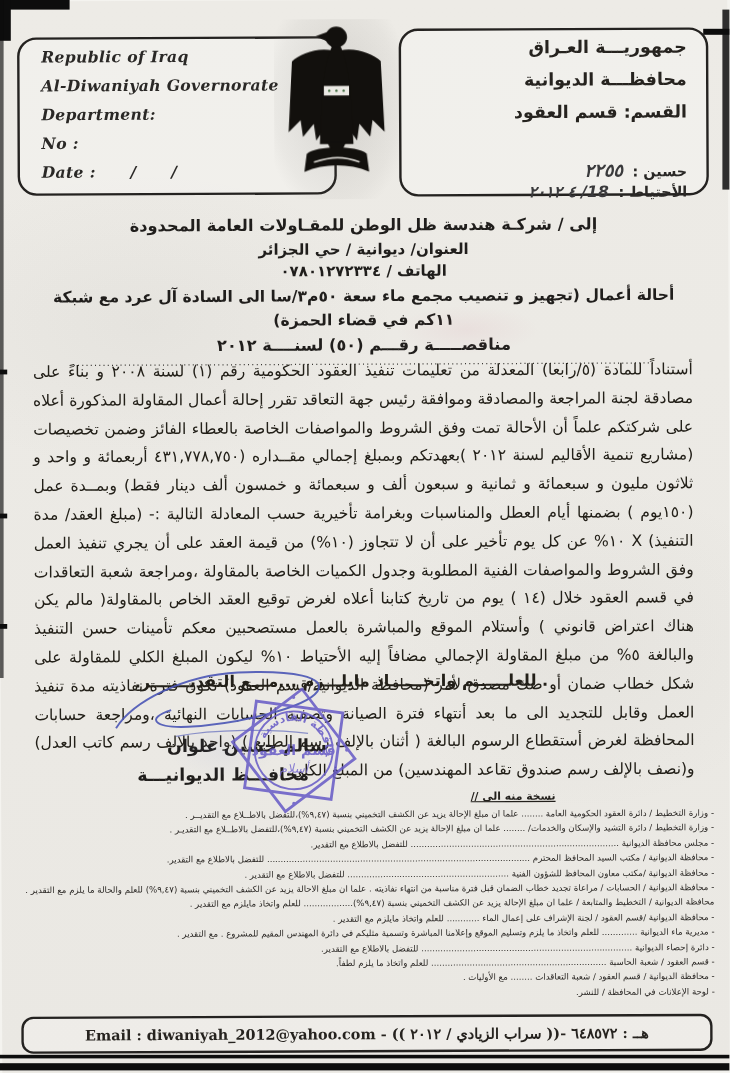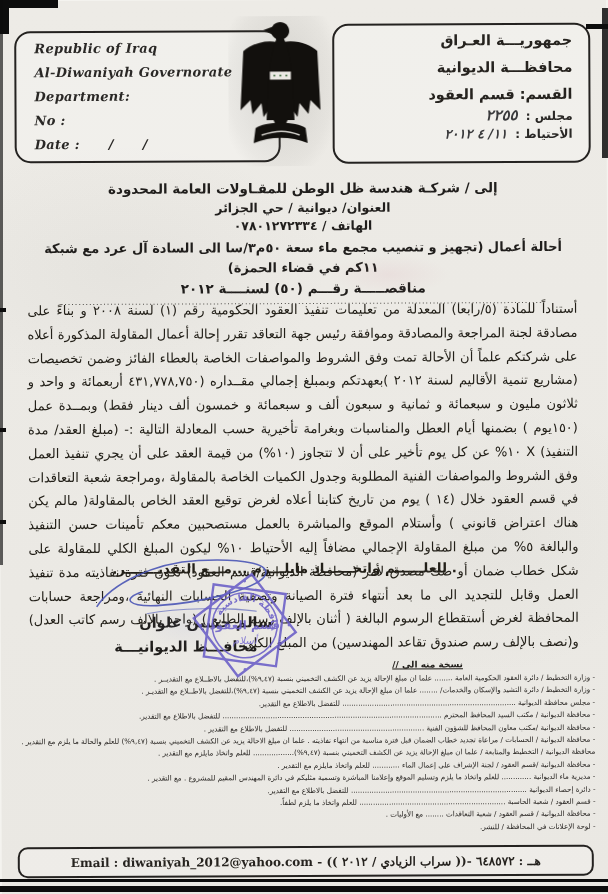--- a/index.html
+++ b/index.html
@@ -26,21 +26,21 @@
   }
   .hdr-left{left:16px;top:30px;width:266px;height:132px;padding:8px 0 0 18px;box-sizing:border-box;}
   .hdr-left p{
     margin:0 0 9px 0;font-family:"DejaVu Serif", serif;font-style:italic;
     font-weight:600;font-size:13px;color:#2a2826;letter-spacing:.3px;
   }
   .hdr-right{left:334px;top:24px;width:258px;height:140px;padding:7px 16px 0 8px;box-sizing:border-box;direction:rtl;text-align:right;}
   .hdr-right .big{margin:0 0 11px 0;font-weight:bold;font-size:14.5px;color:#26231f;}
   .hdr-right .row{margin:0 0 2px 0;font-size:12px;font-weight:bold;color:#2a2826;display:flex;gap:8px;align-items:baseline;}
   .hand{font-style:italic;color:#3a3a3c;font-weight:600;}
-  .hand-num{font-size:15px;letter-spacing:5px;}
+  .hand-num{font-size:15px;letter-spacing:5px;margin-top:27px;}
   .hand-date{font-size:13px;letter-spacing:1px;}
   .pre{white-space:pre;}
   
   .emblem{position:absolute;left:230px;top:16px;width:104px;height:150px;
     background:radial-gradient(ellipse at 50% 45%, rgba(90,88,84,.18), rgba(90,88,84,.05) 70%, transparent 85%);}
   .emblem svg{filter:blur(.35px) contrast(1.05);}
   
   .recipient{position:absolute;left:30px;right:30px;top:180px;direction:rtl;text-align:center;}
   .recipient .l1{font-weight:bold;font-size:13.5px;margin:0 0 4px 0;}
   .recipient .l2{font-weight:bold;font-size:12.5px;margin:0 0 3px 0;}
@@ -108,26 +108,26 @@
       <circle cx="58" cy="59.5" r="1" fill="#3f6b3f"></circle>
       <path d="M33 119 C48 114 58 114 71 119" stroke="#cfcdc8" stroke-width="1.4" fill="none"></path>
     </svg>
   </div>
 
   <div class="hdr-box hdr-right">
     <p class="big">جمهوريـــة العـراق</p>
     <p class="big">محافظـــة الديوانية</p>
     <p class="big" style="margin-bottom:4px;">القسم: قسم العقود</p>
     <p class="row">
-      <span>مجلس :</span>
+      <span>حسين :</span>
       <span class="hand hand-num">٢٢٥٥</span>
     </p>
     <p class="row">
       <span>الأحتياط :</span>
-      <span class="hand hand-date">١١/ ٤ ٢٠١٢</span>
+      <span class="hand hand-date">18/ ٤ ٢٠١٢</span>
     </p>
   </div>
 
   <div class="recipient">
     <p class="l1">إلى / شركـة هندسة ظل الوطن للمقـاولات العامة المحدودة</p>
     <p class="l2">العنوان/ ديوانية / حي الجزائر</p>
     <p class="l3">الهاتف / ٠٧٨٠١٢٧٢٣٣٤</p>
     <p class="subj">أحالة أعمال (تجهيز و تنصيب مجمع ماء سعة ٥٠م٣/سا الى السادة آل عرد مع شبكة ١١كم في قضاء الحمزة)</p>
     <p class="tender">مناقصـــــة رقـــم (٥٠) لسنــــة ٢٠١٢</p>
     <div class="dotted">.........................................................................................................................................</div>

